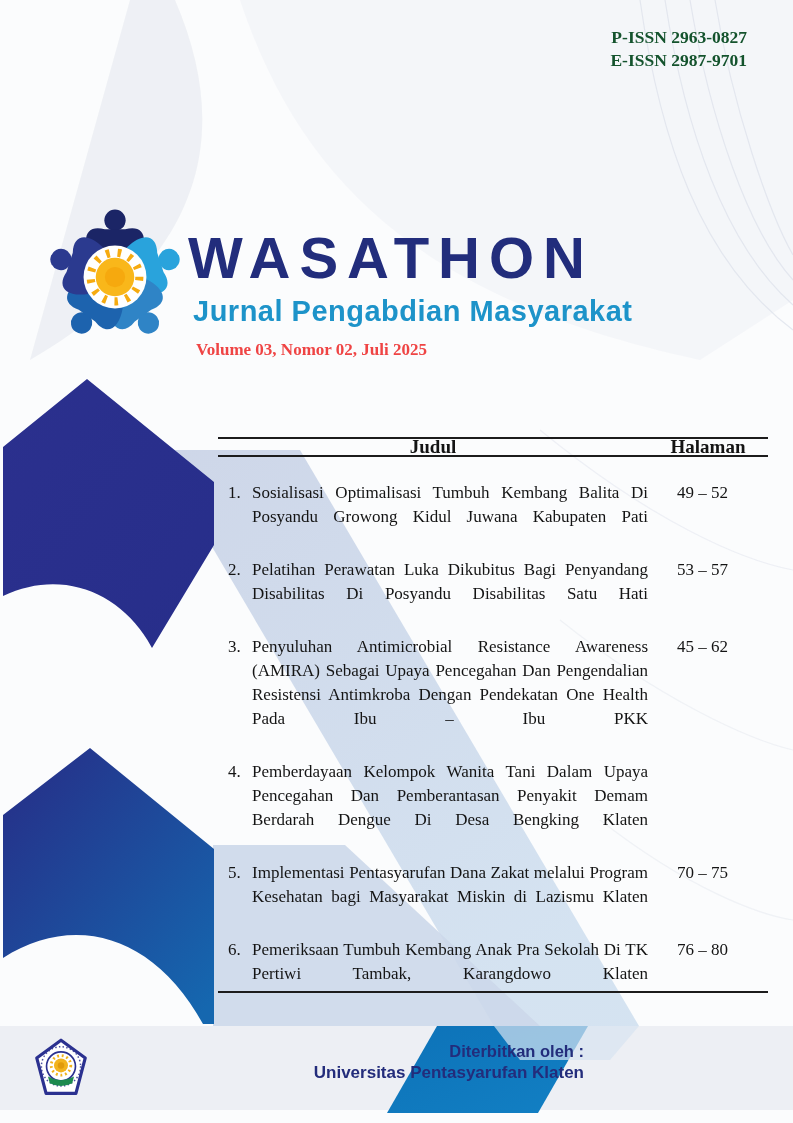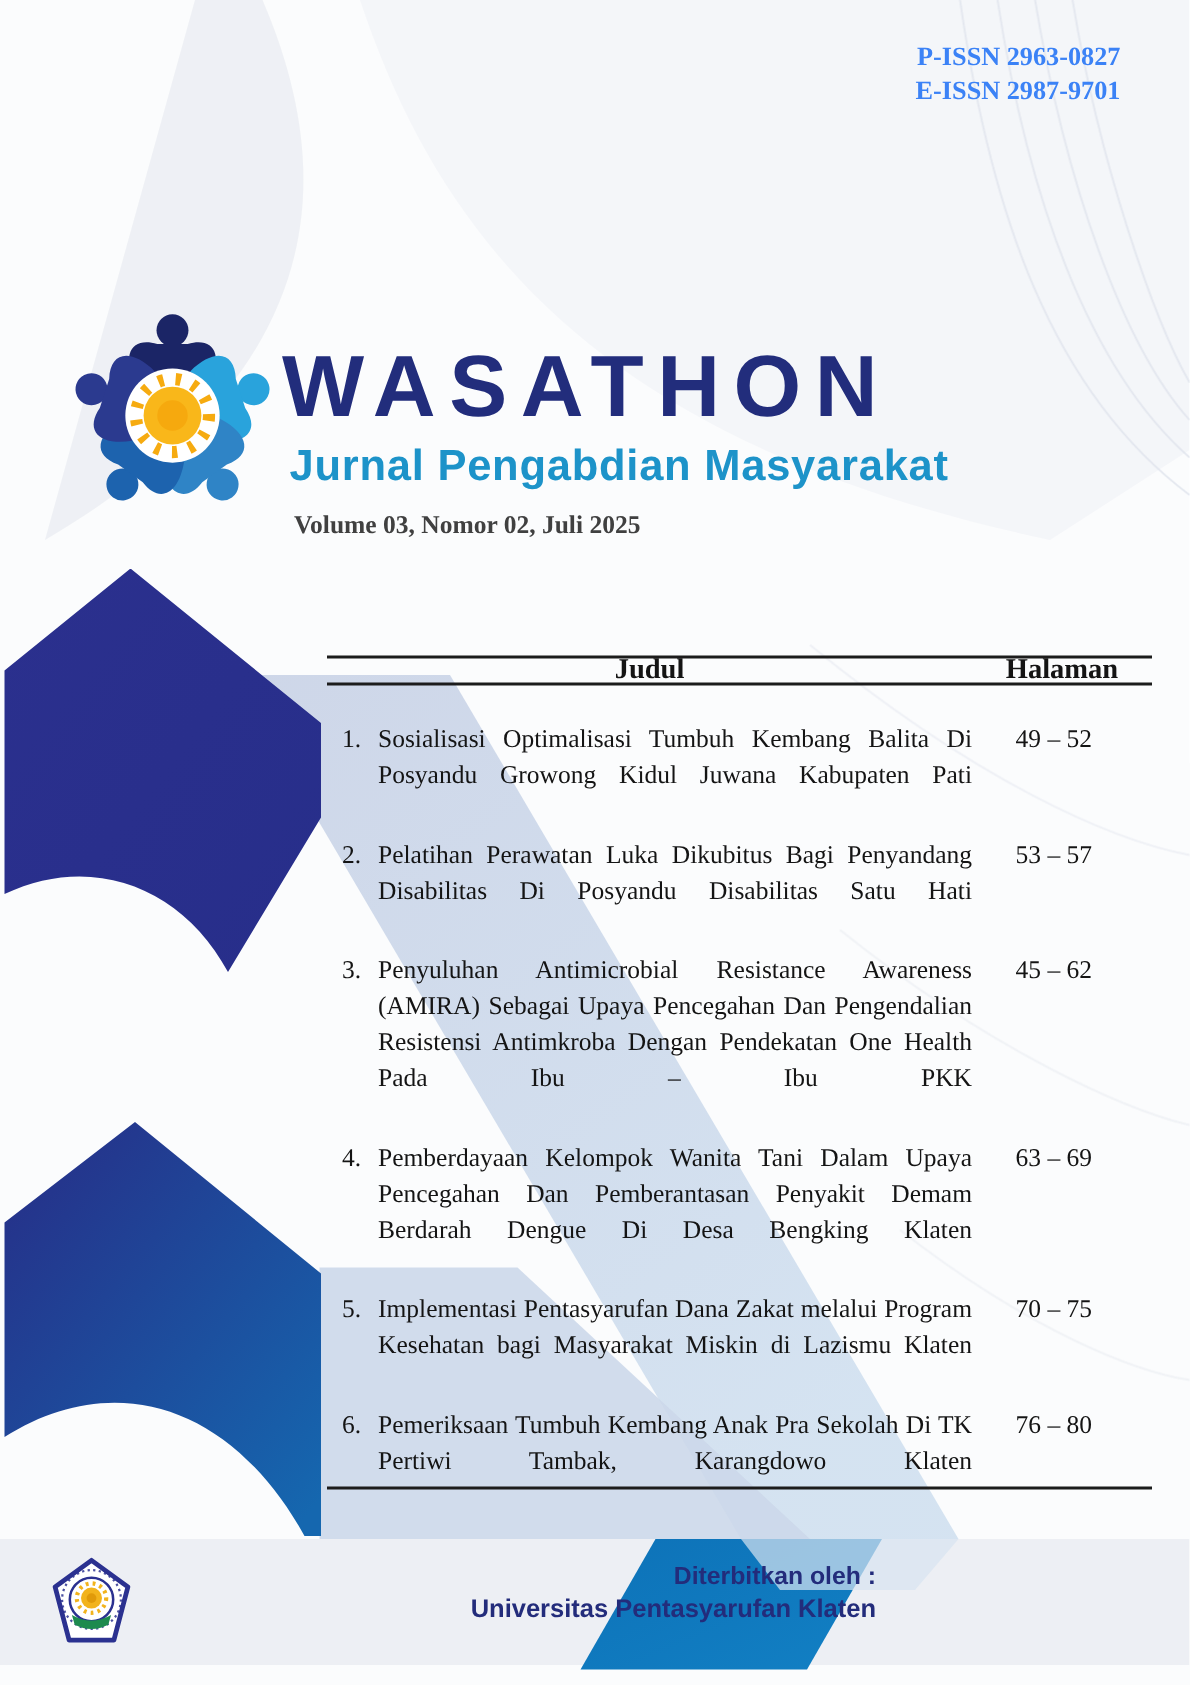--- a/index.html
+++ b/index.html
@@ -6,35 +6,35 @@
   #page{
     position:relative; width:793px; height:1123px; overflow:hidden;
     background:#fbfcfd;
     font-family:"Liberation Serif", serif;
     color:#141414;
   }
   #bg{position:absolute;left:0;top:0;width:793px;height:1123px;z-index:0;}
   .layer{position:absolute;z-index:2;}
 
   
-  .issn{right:46px;top:26px;text-align:right;font-weight:bold;font-size:17.5px;line-height:23px;color:#3b82f6;}
+  .issn{right:46px;top:26px;text-align:right;font-weight:bold;font-size:17.5px;line-height:23px;color:#14532d;}
 
   
   .logo-wrap{left:44px;top:204px;width:142px;height:142px;}
   .mast-title{
     left:188px;top:228px;width:480px;
     font-family:"Liberation Sans",sans-serif;font-weight:800;
     font-size:58px;letter-spacing:9px;color:#222d7c;line-height:60px;
   }
   .mast-sub{
     left:193px;top:295px;width:460px;
     font-family:"Liberation Sans",sans-serif;font-weight:700;
     font-size:29px;color:#1d93c9;letter-spacing:0.5px;
   }
-  .volume-line{left:196px;top:340px;font-size:17px;font-weight:bold;color:#404040;text-align:right;}
+  .volume-line{left:196px;top:340px;font-size:17px;font-weight:bold;color:#ef4444;text-align:right;}
 
   
   .toc{
     left:218px;top:437px;width:550px;height:556px;
     border-top:2px solid #1c1c1c;border-bottom:2px solid #1c1c1c;
     box-sizing:border-box;
   }
   .toc-head{
     display:flex;align-items:center;height:18px;
     border-bottom:2px solid #1c1c1c;box-sizing:border-box;
@@ -166,21 +166,20 @@
         <div class="toc-pages">53 – 57</div>
       </div>
         <div class="toc-row">
         <div class="toc-no">3.</div>
         <div class="toc-title">Penyuluhan Antimicrobial Resistance Awareness (AMIRA) Sebagai Upaya Pencegahan Dan Pengendalian Resistensi Antimkroba Dengan Pendekatan One Health Pada Ibu – Ibu PKK</div>
         <div class="toc-pages">45 – 62</div>
       </div>
         <div class="toc-row">
         <div class="toc-no">4.</div>
         <div class="toc-title">Pemberdayaan Kelompok Wanita Tani Dalam Upaya Pencegahan Dan Pemberantasan Penyakit Demam Berdarah Dengue Di Desa Bengking Klaten</div>
-        <div class="toc-pages">63 – 69</div>
       </div>
         <div class="toc-row">
         <div class="toc-no">5.</div>
         <div class="toc-title">Implementasi Pentasyarufan Dana Zakat melalui Program Kesehatan bagi Masyarakat Miskin di Lazismu Klaten</div>
         <div class="toc-pages">70 – 75</div>
       </div>
         <div class="toc-row">
         <div class="toc-no">6.</div>
         <div class="toc-title">Pemeriksaan Tumbuh Kembang Anak Pra Sekolah Di TK Pertiwi Tambak, Karangdowo Klaten</div>
         <div class="toc-pages">76 – 80</div>

